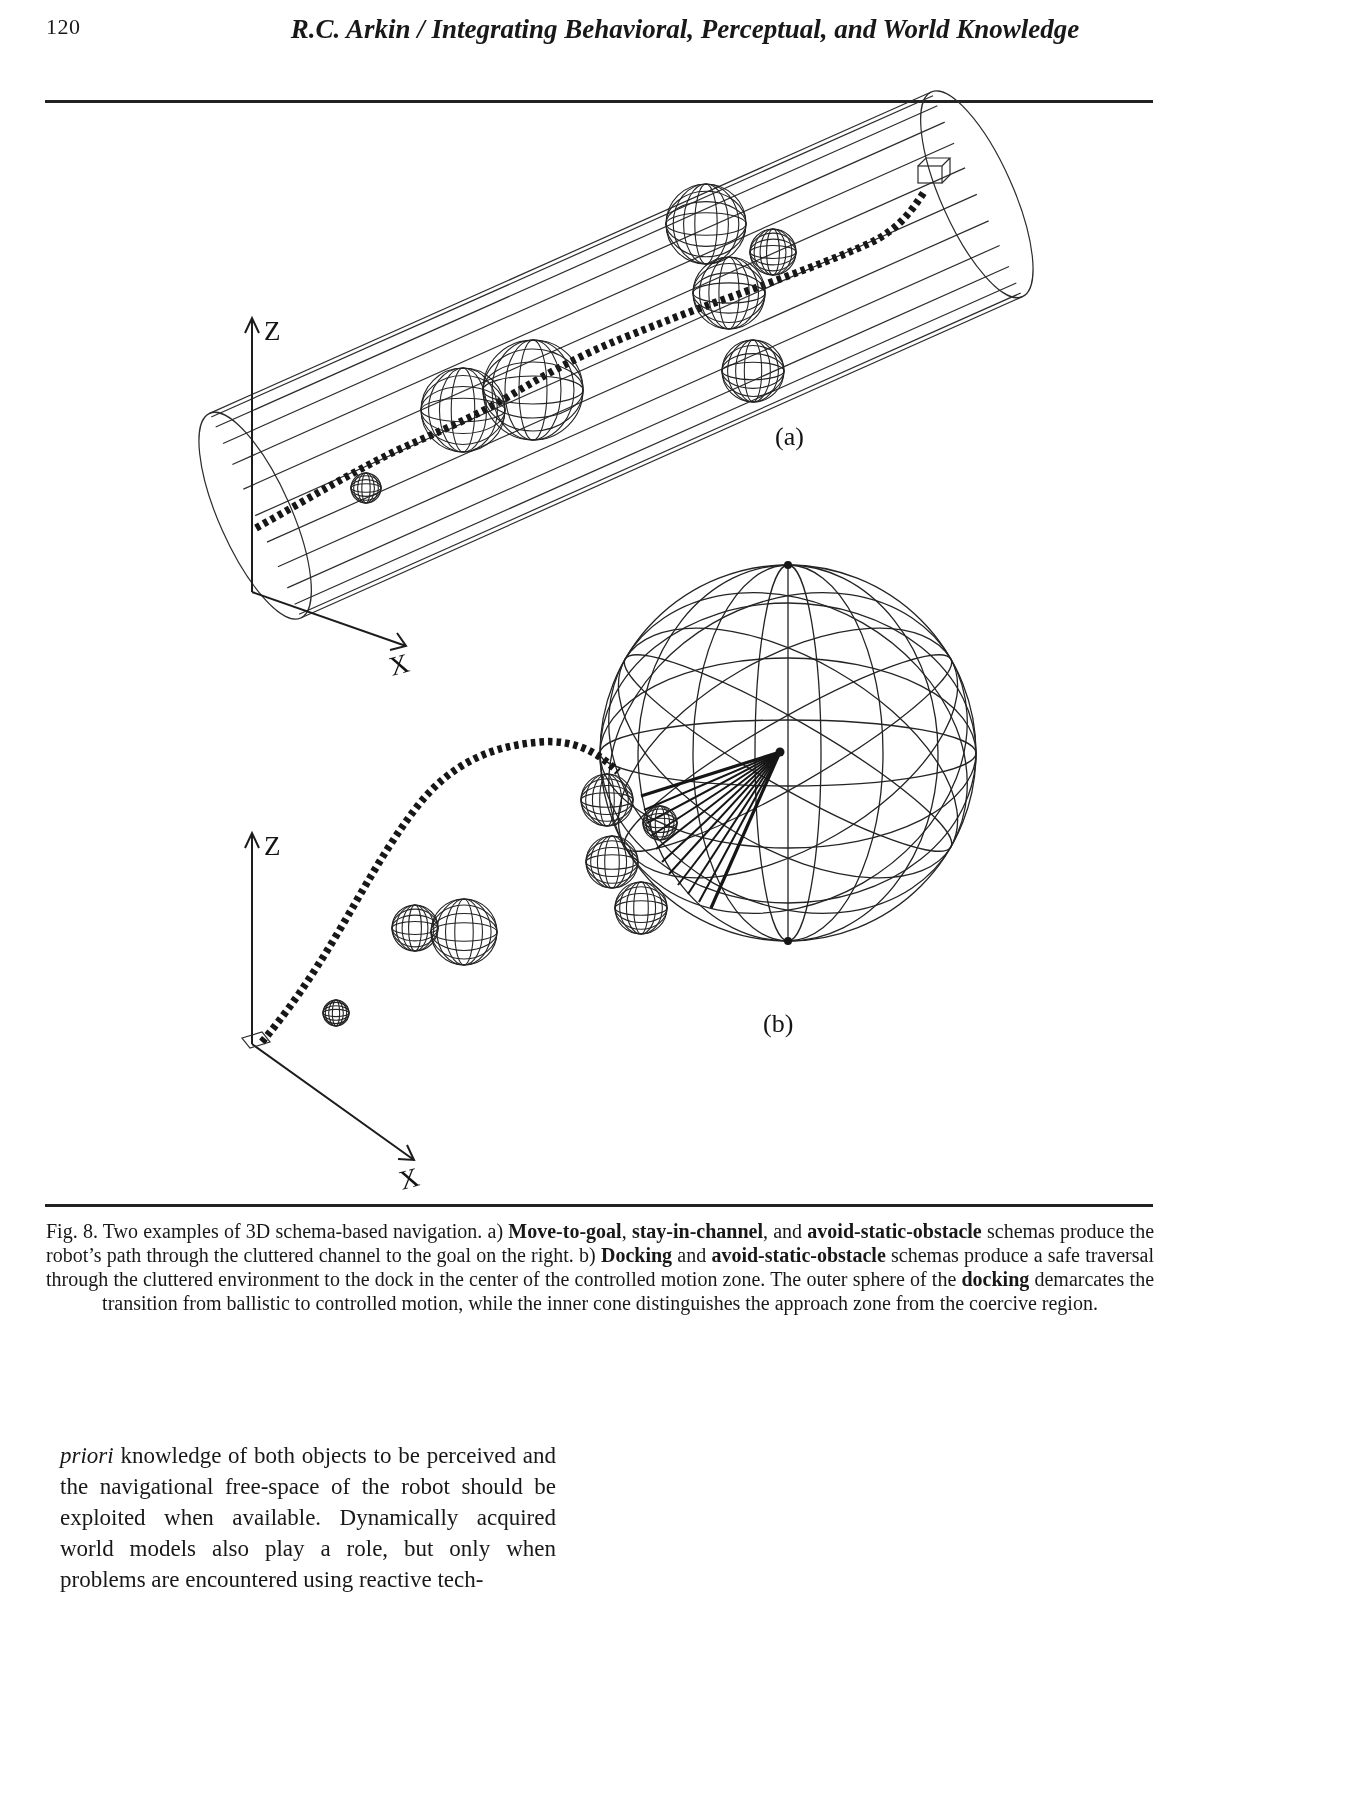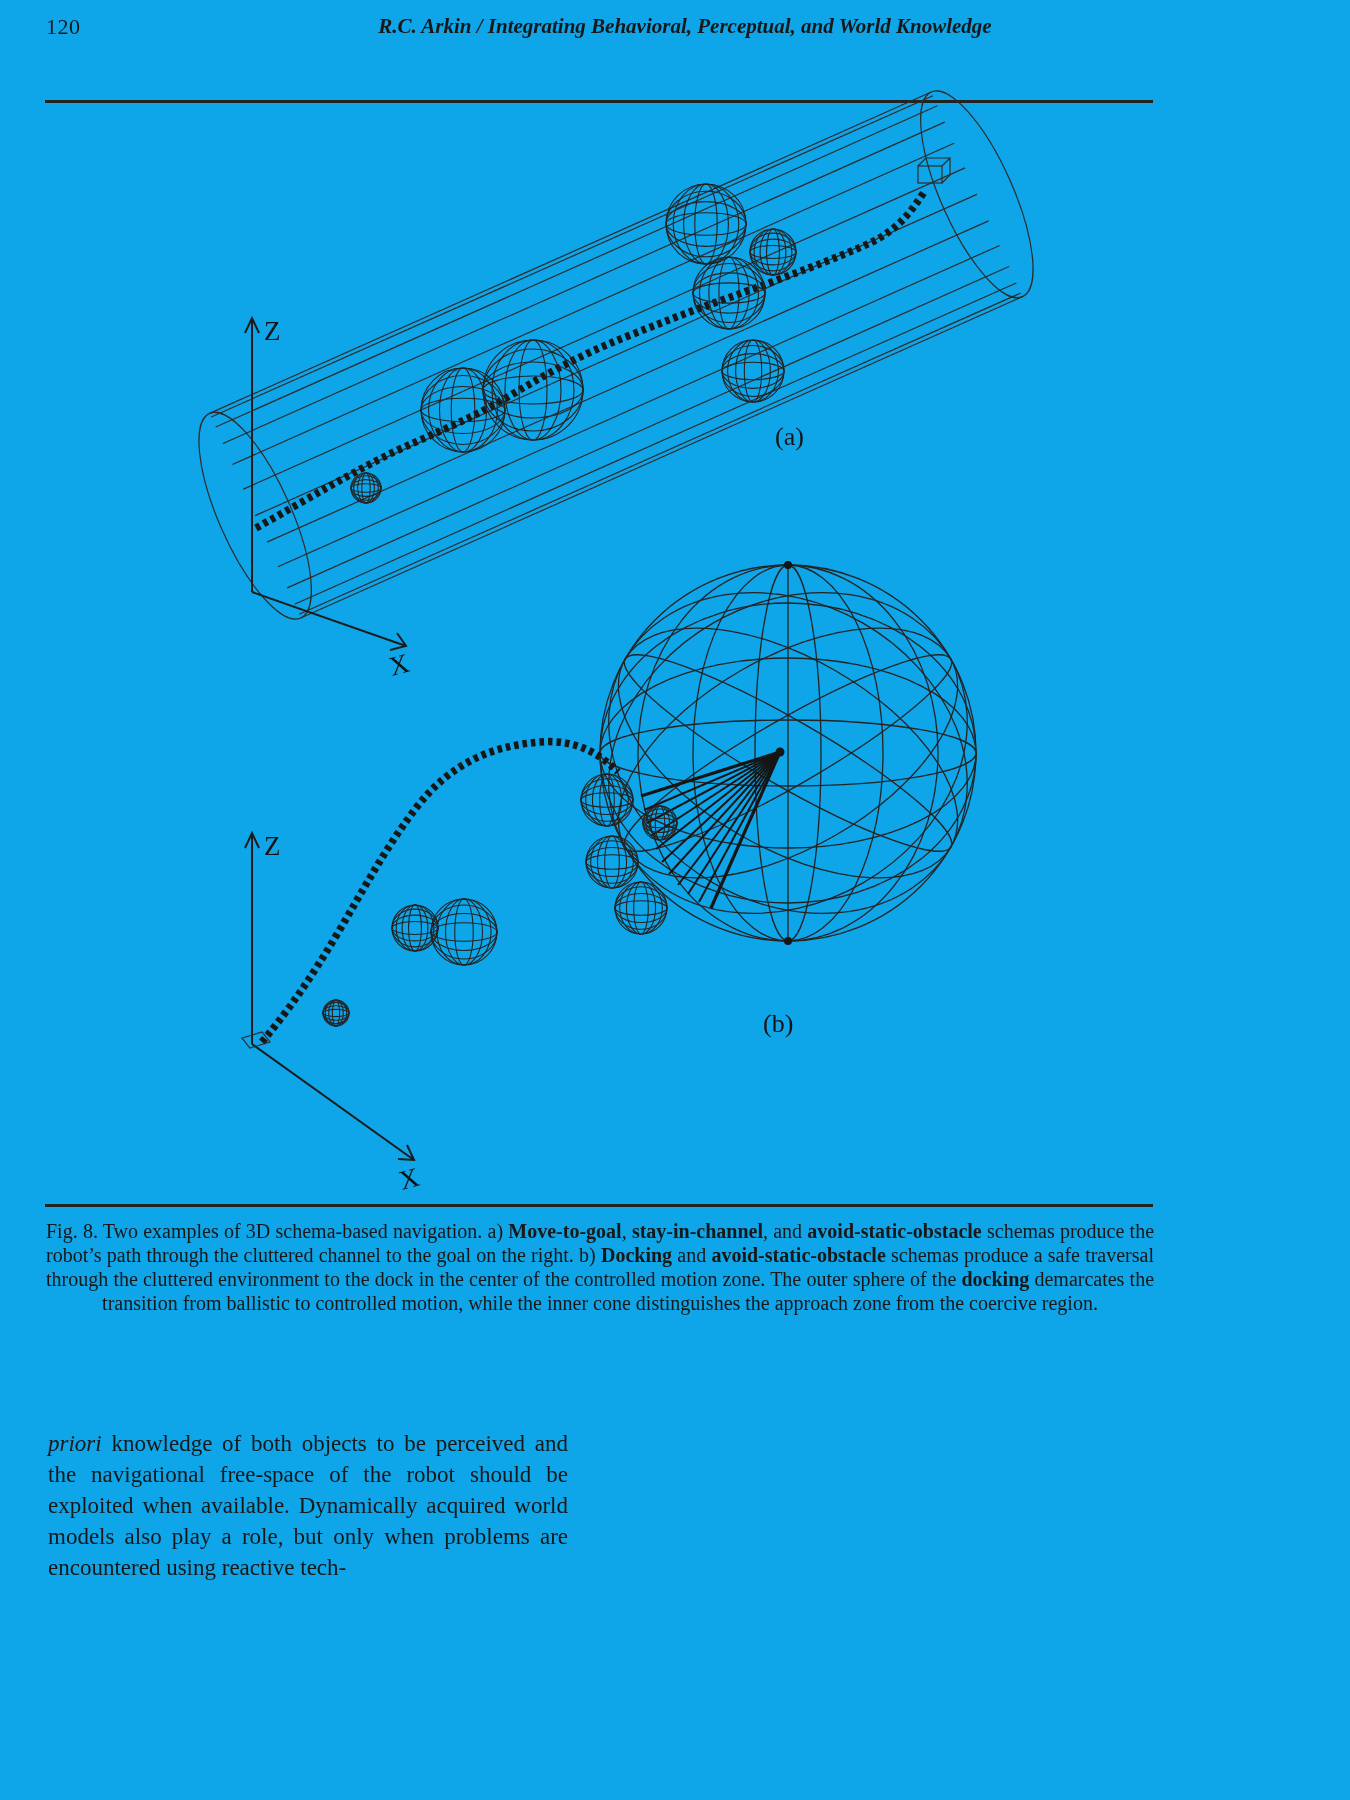--- a/index.html
+++ b/index.html
@@ -1,34 +1,34 @@
 <!DOCTYPE html>
 <html><head>
 <meta charset="utf-8">
 <style>
   html,body{margin:0;padding:0;}
   body{width:1350px;height:1800px;background:#e9e9e7;}
-  .page{position:relative;width:1350px;height:1800px;background:#0ea5e9;
+  .page{position:relative;width:1350px;height:1800px;background:#ffffff;
         font-family:"Liberation Serif","DejaVu Serif",serif;color:#181818;overflow:hidden;}
 
   .page-number{position:absolute;left:46px;top:14px;font-size:22px;letter-spacing:.5px;}
   .running-head{position:absolute;left:130px;width:1110px;top:14px;text-align:center;
-                font-style:italic;font-weight:bold;font-size:21px;}
+                font-style:italic;font-weight:bold;font-size:27px;}
 
   .rule{position:absolute;left:45px;width:1108px;height:3px;background:#222;}
   .rule-top{top:100px;}
   .rule-bottom{top:1204px;}
 
   .caption{position:absolute;left:45px;top:1218px;width:1108px;font-size:20px;
            line-height:24px;text-align:justify;text-align-last:center;margin:1px;}
   .caption .b{font-weight:bold;}
 
   .column{position:absolute;top:1428px;width:520px;font-size:23px;line-height:31px;
           text-align:justify;}
-  .column p{margin:0;font-family:Liberation Serif, serif;}
+  .column p{margin:12px;font-family:Liberation Serif, serif;}
   .col-left{left:48px;}
   .col-right{left:632px;}
   .col-right .indent{text-indent:30px;}
 
   .fig-svg{position:absolute;left:0;top:0;}
   .wire{fill:none;stroke:#2c2c2c;stroke-width:1.2px;}
   .wire2{fill:none;stroke:#242424;stroke-width:1.3px;}
   .globe{fill:none;stroke:#242424;}
   .bead{fill:none;stroke:#171717;stroke-width:7.5px;stroke-dasharray:4.5 4;}
   .axis{fill:none;stroke:#1c1c1c;stroke-width:2px;}

